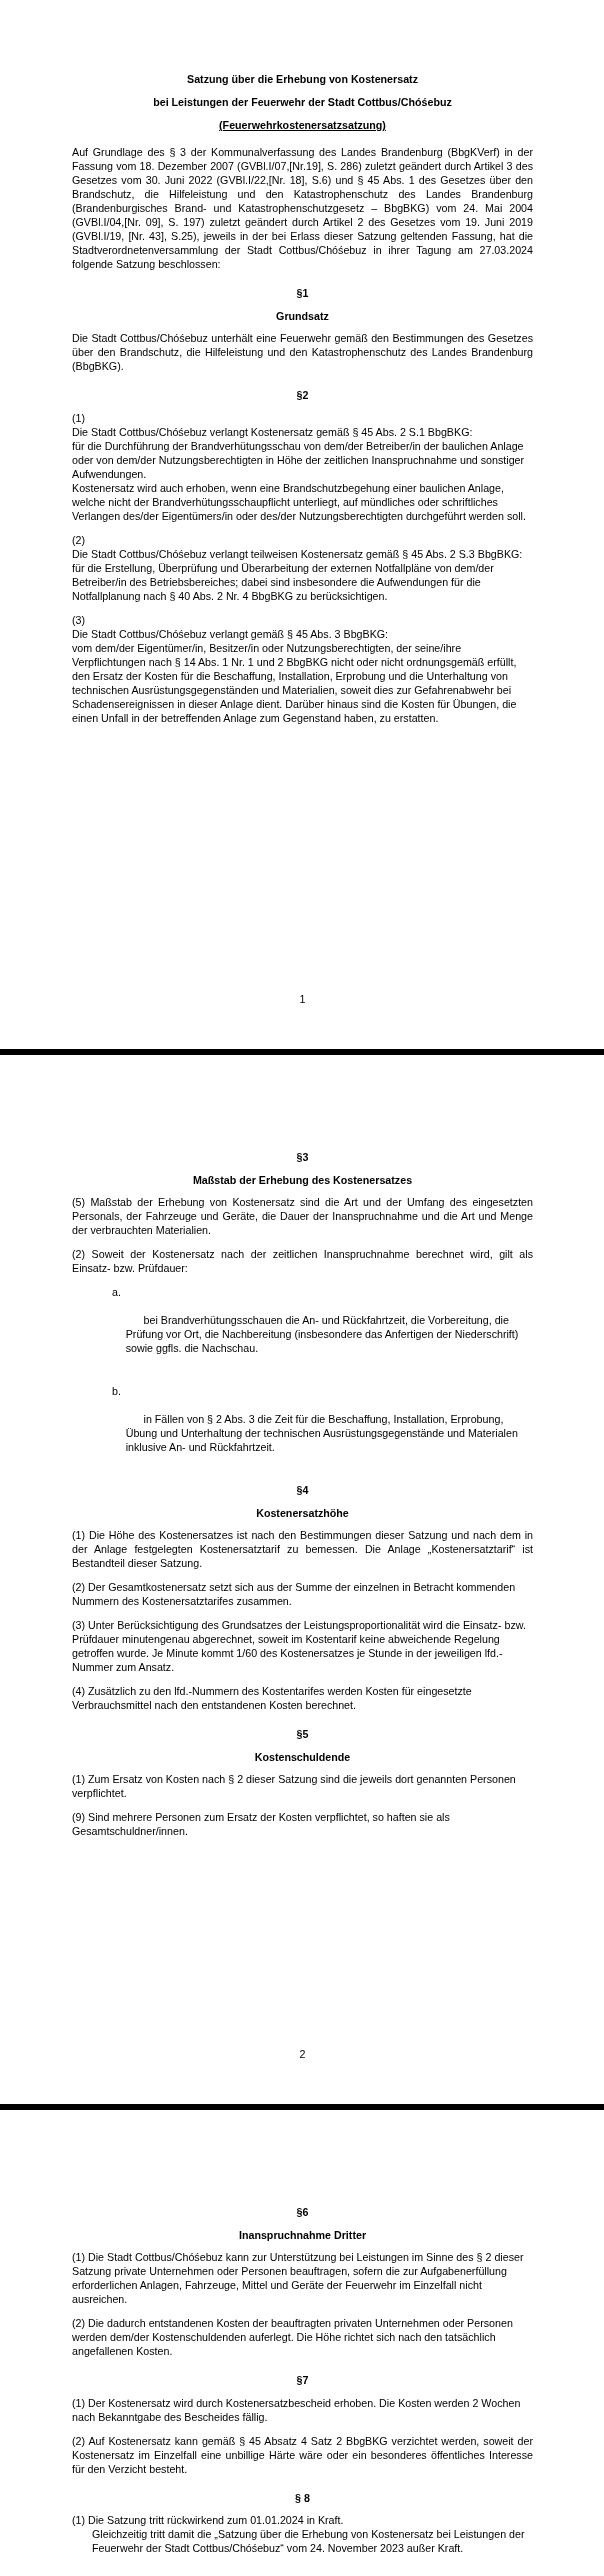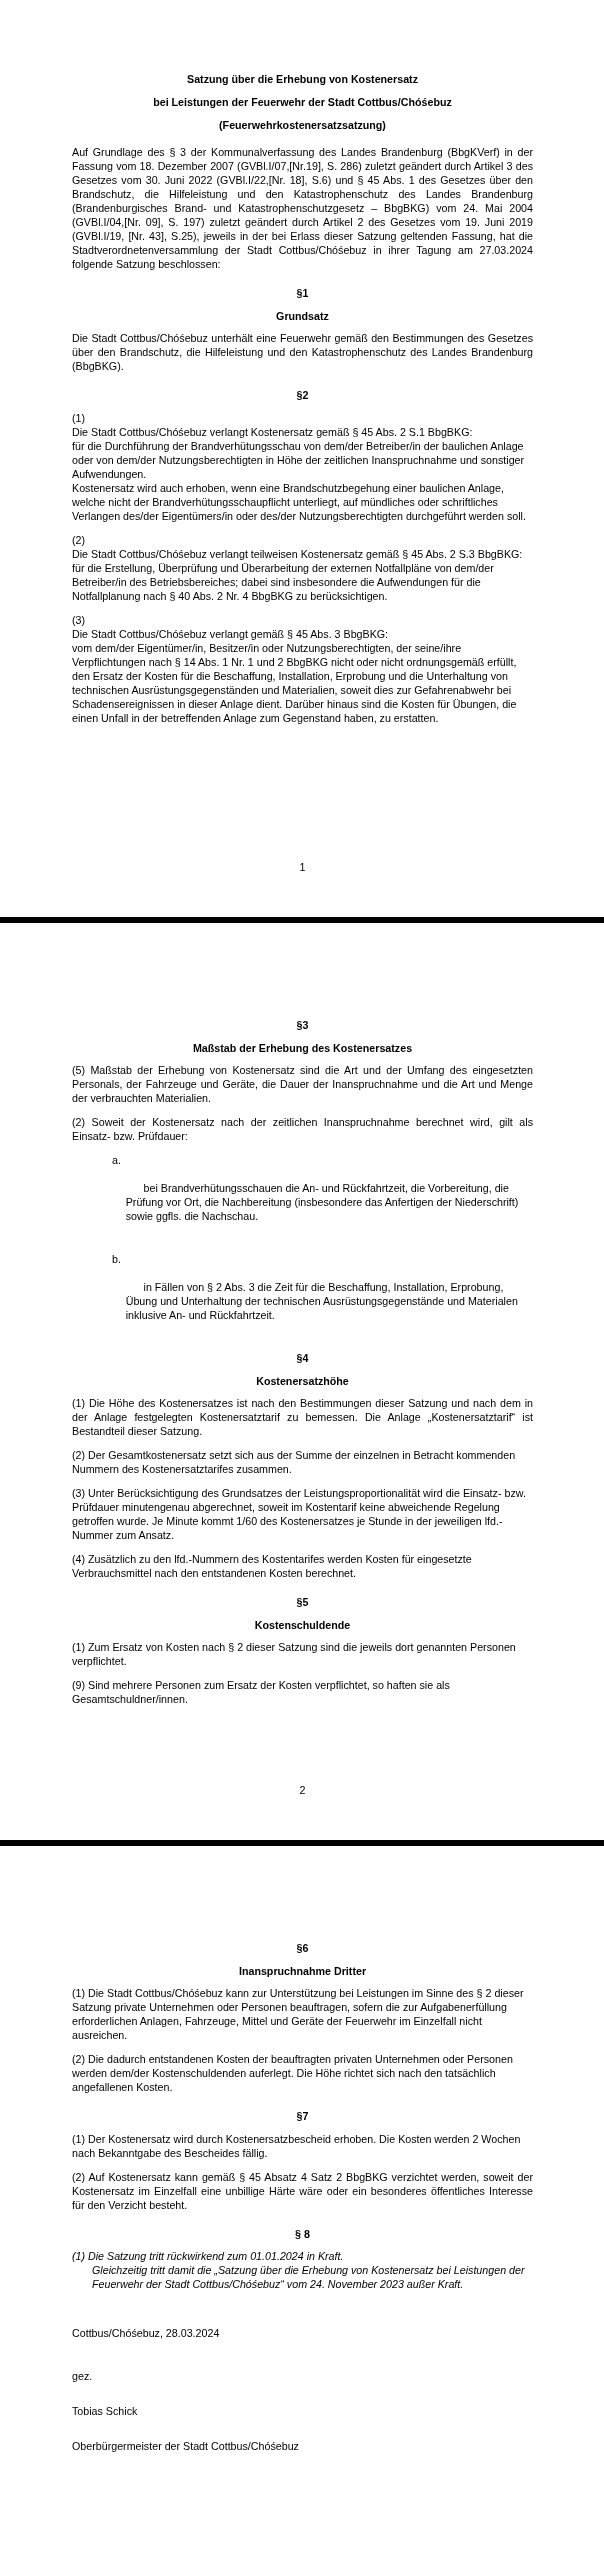--- a/index.html
+++ b/index.html
@@ -10,35 +10,35 @@
   }
   .doc {
     width: 605px;
     background: #000;
     display: flex;
     flex-direction: column;
     gap: 6.1px;
   }
   .page {
     background: #fff;
-    height: 917px;
+    height: 1049px;
     box-sizing: border-box;
     padding-left: 72px;
     padding-right: 72px;
     position: relative;
     font-size: 10.7px;
     line-height: 14px;
     overflow: hidden;
   }
   .page.first { padding-top: 72px; }
   .page.rest  { padding-top: 80px; }
 
   .center-b { text-align: center; font-weight: bold; }
   .doc-title { margin: 0 0 9.1px 0; }
-  .doc-title.last { margin-bottom: 13px; }
+  .doc-title.last { margin-bottom: 13px; text-decoration: underline; }
 
   .sec-num   { margin: 15.2px 0 8.4px 0; }
   .sec-title { margin: 0 0 8.4px 0; }
 
   .para {
     margin: 0 0 10px 0;
     white-space: pre-wrap;
   }
   .justify { text-align: justify; }
 
@@ -48,21 +48,20 @@
     padding-left: 13.7px;
     white-space: pre-wrap;
   }
   .li .marker { position: absolute; left: 0; top: 0; }
 
   .hang {
     margin: 0 0 10px 0;
     padding-left: 20px;
     text-indent: -20px;
     white-space: pre-wrap;
-    font-style: italic;
   }
 
   .place-date { margin-top: 35px; }
   .sig-gez    { margin-top: 29px; }
   .sig-line   { margin-top: 21px; }
 
   .pagenum {
     position: absolute;
     bottom: 43px;
     left: 0;

